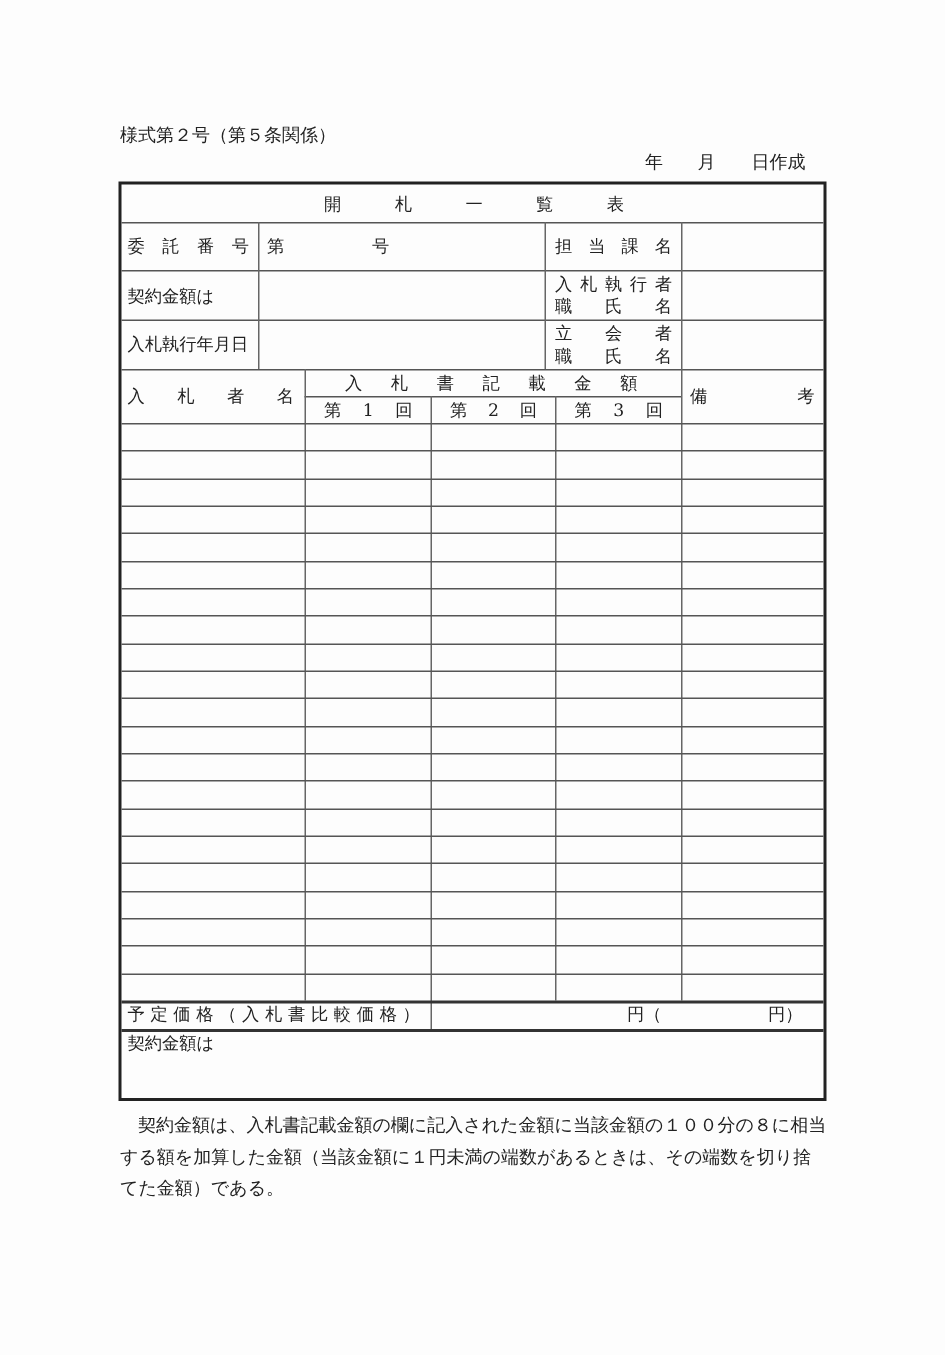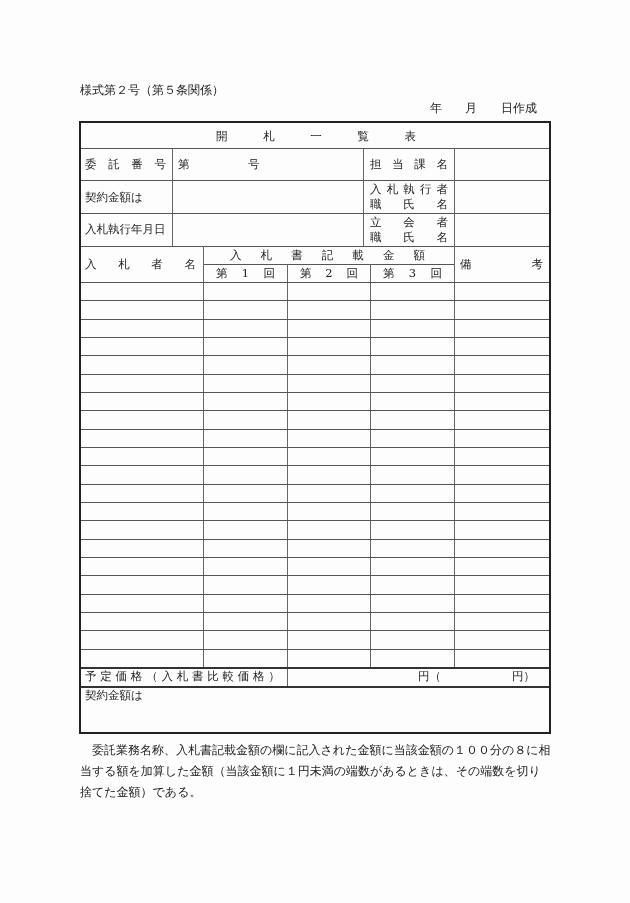--- a/index.html
+++ b/index.html
@@ -282,13 +282,13 @@
       <span>）</span>
     </div>
     <div class="cell-text" style="left: 337px; top: 546px;">円（</div>
     <div class="cell-text" style="left: 431px; top: 546px;">円）</div>
     <div style="position: absolute; left: 208px; top: 546px; width: 258px; height: 15px;"></div>
     <div class="hline thick" style="top: 563px; left: 0px; width: 468px;"></div>
     <div class="cell-text" style="left: 4px; top: 565px;">契約金額は</div>
     <div style="position: absolute; left: 2px; top: 579px; width: 464px; height: 29px;"></div>
   </div>
 
-<div class="abs note">委託業務名称、入札書記載金額の欄に記入された金額に当該金額の１００分の８に相当する額を加算した金額（当該金額に１円未満の端数があるときは、その端数を切り捨てた金額）である。</div>
+<div class="abs note">契約金額は、入札書記載金額の欄に記入された金額に当該金額の１００分の８に相当する額を加算した金額（当該金額に１円未満の端数があるときは、その端数を切り捨てた金額）である。</div>
 
 </body></html>

